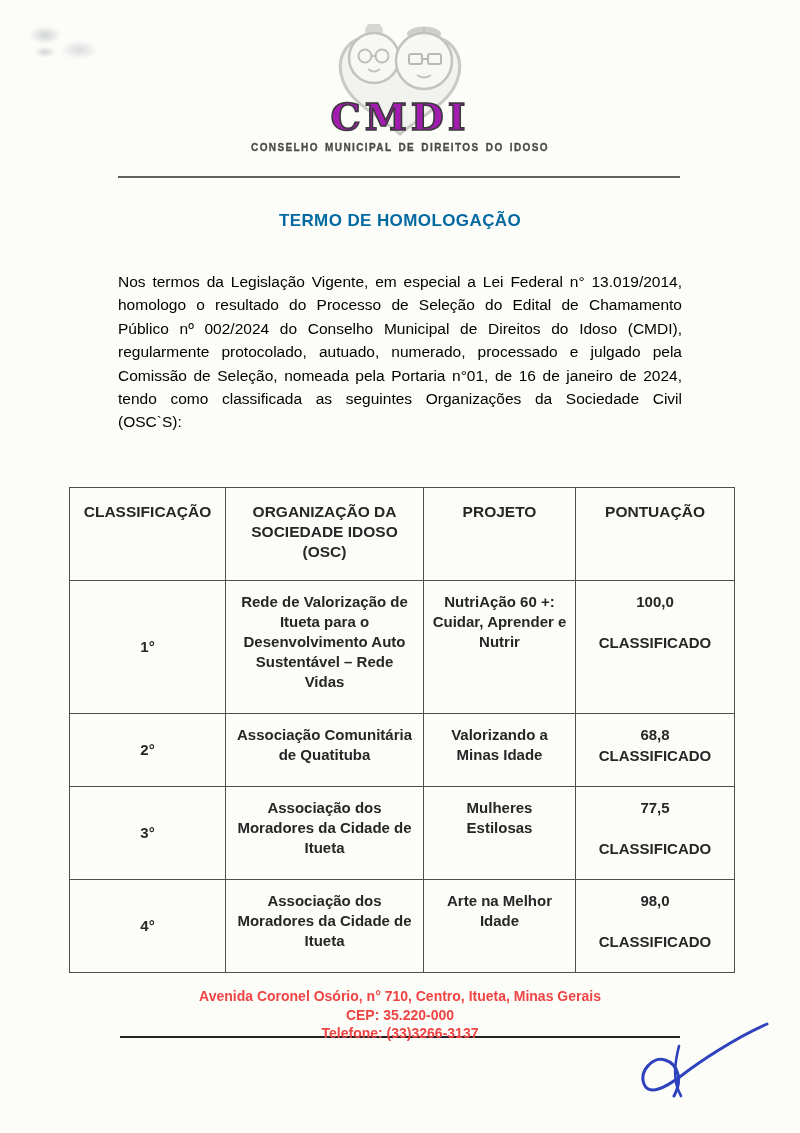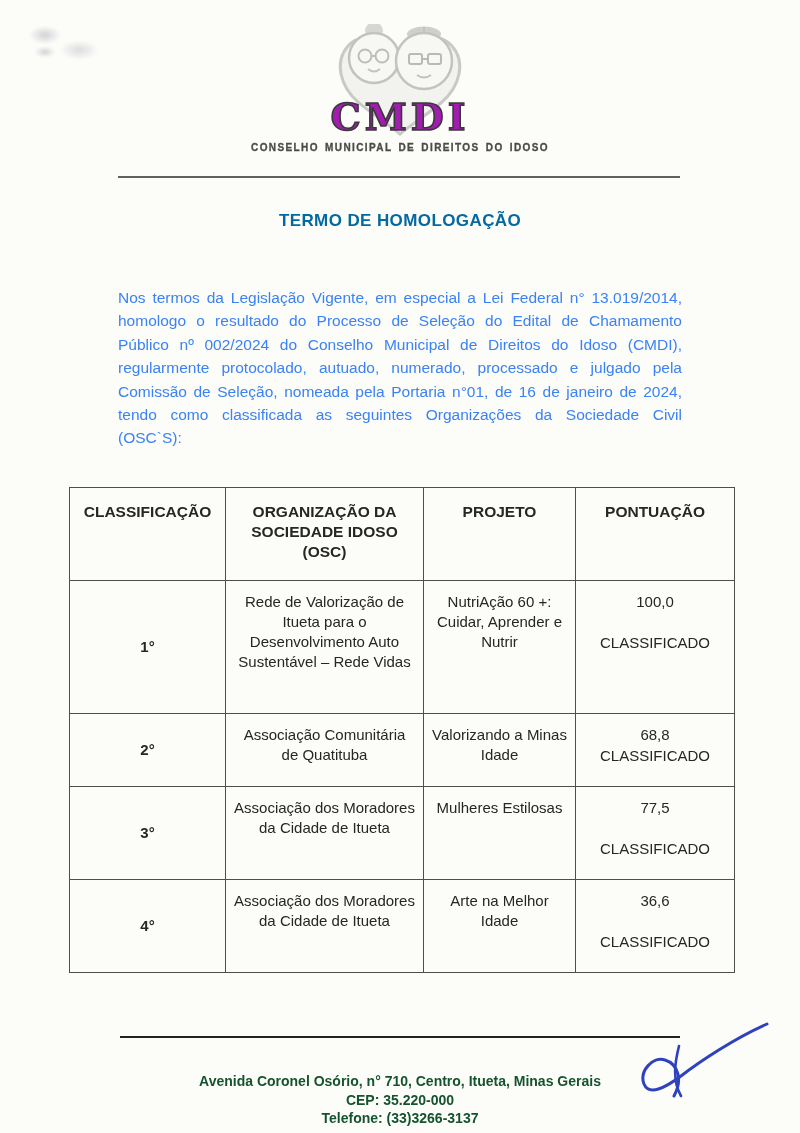--- a/index.html
+++ b/index.html
@@ -38,44 +38,44 @@
     -webkit-text-stroke:.3px #4b4b4b;
   }
   .rule-top{position:absolute;left:118px;top:176px;width:562px;height:2px;background:#5d625f;}
 
   .doc-title{
     position:absolute;top:211px;left:0;width:100%;
     text-align:center;font-size:17px;font-weight:bold;letter-spacing:.4px;color:#0369a1;
   }
 
   .paragraph{
-    position:absolute;left:118px;top:286px;width:564px;
+    position:absolute;left:118px;top:270px;width:564px;
     font-size:15.5px;line-height:23.4px;text-align:justify;
-    word-spacing:1.5px;color:#3b82f6;
+    word-spacing:1.5px;color:#000000;
   }
 
   
   .tbl{
     position:absolute;left:69px;top:487px;
     border-collapse:collapse;table-layout:fixed;width:665px;
     font-size:15px;color:#262626;
   }
   .tbl col.c1{width:156px}.tbl col.c2{width:198px}.tbl col.c3{width:152px}.tbl col.c4{width:159px}
-  .tbl th,.tbl td{border:1.5px solid #4e4e4e;text-align:center;padding:0 8px;line-height:20px;}
+  .tbl th,.tbl td{border:1.5px solid #4e4e4e;text-align:center;padding:0 8px;line-height:20px;font-weight:bold;}
   .tbl th{vertical-align:top;padding-top:14px;font-size:15.5px;font-weight:bold;}
   .tbl td{vertical-align:top;padding-top:11px;}
   .tbl td.cls{vertical-align:middle;padding-top:0;font-weight:bold;}
   .tbl .status{margin-top:21px;}
   .tbl tr.no-gap .status{margin-top:1px;}
 
   
   .rule-footer{position:absolute;left:120px;top:1036px;width:560px;height:2px;background:#222;}
   .footer{
-    position:absolute;top:1072px;left:0;width:100%;
-    text-align:center;font-size:14px;font-weight:bold;line-height:18.5px;color:#14532d;
+    position:absolute;top:987px;left:0;width:100%;
+    text-align:center;font-size:14px;font-weight:bold;line-height:18.5px;color:#ef4444;
   }
   .signature{position:absolute;left:595px;top:1016px;}
 </style>
 </head>
 <body>
 
 <div class="page">
 
   <div class="smudge s1"></div>
   <div class="smudge s2"></div>
@@ -146,21 +146,21 @@
       <td>
         <div class="score">77,5</div>
         <div class="status">CLASSIFICADO</div>
       </td>
     </tr>
     <tr style="height:93px">
       <td class="cls">4°</td>
       <td>Associação dos Moradores da Cidade de Itueta</td>
       <td>Arte na Melhor Idade</td>
       <td>
-        <div class="score">36,6</div>
+        <div class="score">98,0</div>
         <div class="status">CLASSIFICADO</div>
       </td>
     </tr>
   </tbody>
     </table>
 
   <div class="rule-footer"></div>
   <div class="footer">
     <div>Avenida Coronel Osório, n° 710, Centro, Itueta, Minas Gerais</div>
     <div>CEP: 35.220-000</div>

